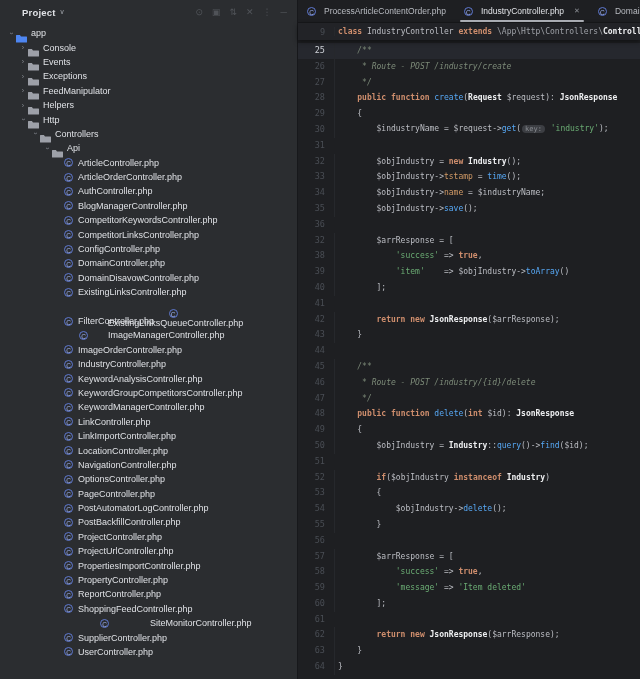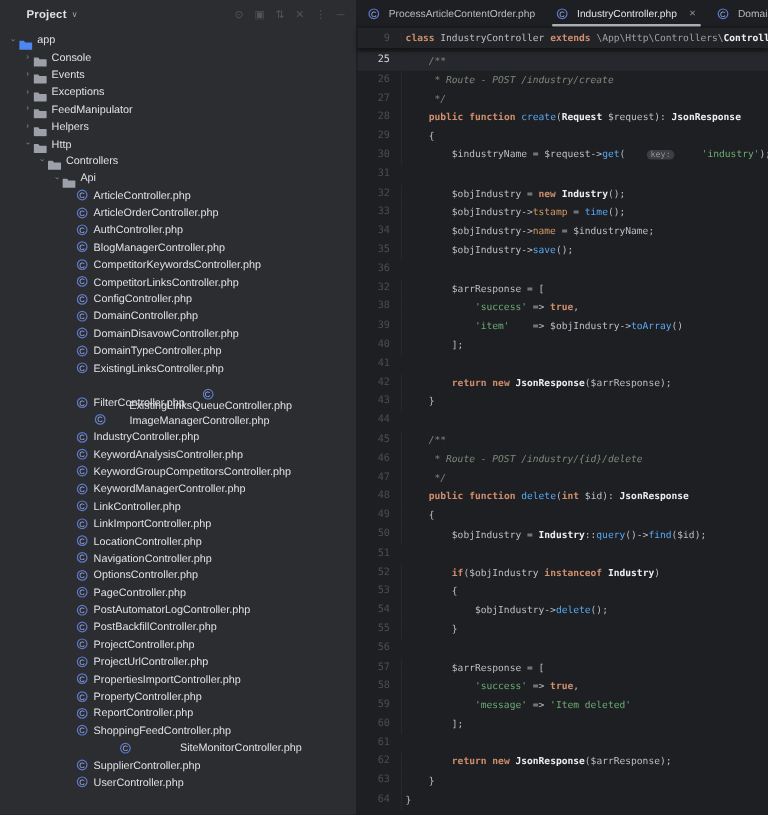--- a/index.html
+++ b/index.html
@@ -63,21 +63,21 @@
   .tok-v{color:#BCBEC4;}
   .tok-k{color:#CF8E6D;font-weight:700;}
   .tok-fn{color:#57A8F5;text-align:center;}
   .tok-cls{color:#EDEEF0;font-weight:700;}
   .tok-s{color:#6AAB73;}
   .tok-c{color:#7C8A78;font-style:italic;}
   .tok-ns{color:#9DA0A6;}
   .tok-prop{color:#D19A66;}
   .tok-hint{
     background:#3C3E43;color:#8A8D93;border-radius:6px;padding:0 3px;
-    font-size:7px;margin:0 18px;font-style:normal;
+    font-size:7px;margin:0 1px;font-style:normal;
   }
 </style>
 </head>
 <body>
 
 <div class="panel">
   <div class="panel-header">
     <span class="panel-title">Project</span>
     <span class="panel-title-chev">∨</span>
     <div class="panel-toolbar">
@@ -194,41 +194,41 @@
         <span class="label">DomainController.php</span>
       </div>
       <div class="row" style="padding-left: 54px;">
         <span class="chev"></span>
         <span class="cicon">C</span>
         <span class="label">DomainDisavowController.php</span>
       </div>
       <div class="row" style="padding-left: 54px;">
         <span class="chev"></span>
         <span class="cicon">C</span>
-        <span class="label">DomainTypeController.php</span>
-      </div>
-      <div class="row" style="padding-left: 54px;">
-        <span class="chev"></span>
-        <span class="cicon">C</span>
         <span class="label">ExistingLinksController.php</span>
       </div>
       <div class="row" style="padding-left: 54px; flex-direction: column;">
         <span class="chev"></span>
         <span class="cicon">C</span>
         <span class="label">ExistingLinksQueueController.php</span>
       </div>
       <div class="row" style="padding-left: 54px;">
         <span class="chev"></span>
         <span class="cicon">C</span>
         <span class="label">FilterController.php</span>
       </div>
       <div class="row" style="padding-left: 54px; gap: 15px;">
         <span class="chev"></span>
         <span class="cicon">C</span>
         <span class="label">ImageManagerController.php</span>
+      </div>
+      <div class="row" style="padding-left: 54px;">
+        <span class="chev"></span>
+        <span class="cicon">C</span>
+        <span class="label">ImageOrderController.php</span>
       </div>
       <div class="row" style="padding-left: 54px;">
         <span class="chev"></span>
         <span class="cicon">C</span>
         <span class="label">IndustryController.php</span>
       </div>
       <div class="row" style="padding-left: 54px;">
         <span class="chev"></span>
         <span class="cicon">C</span>
         <span class="label">KeywordAnalysisController.php</span>

